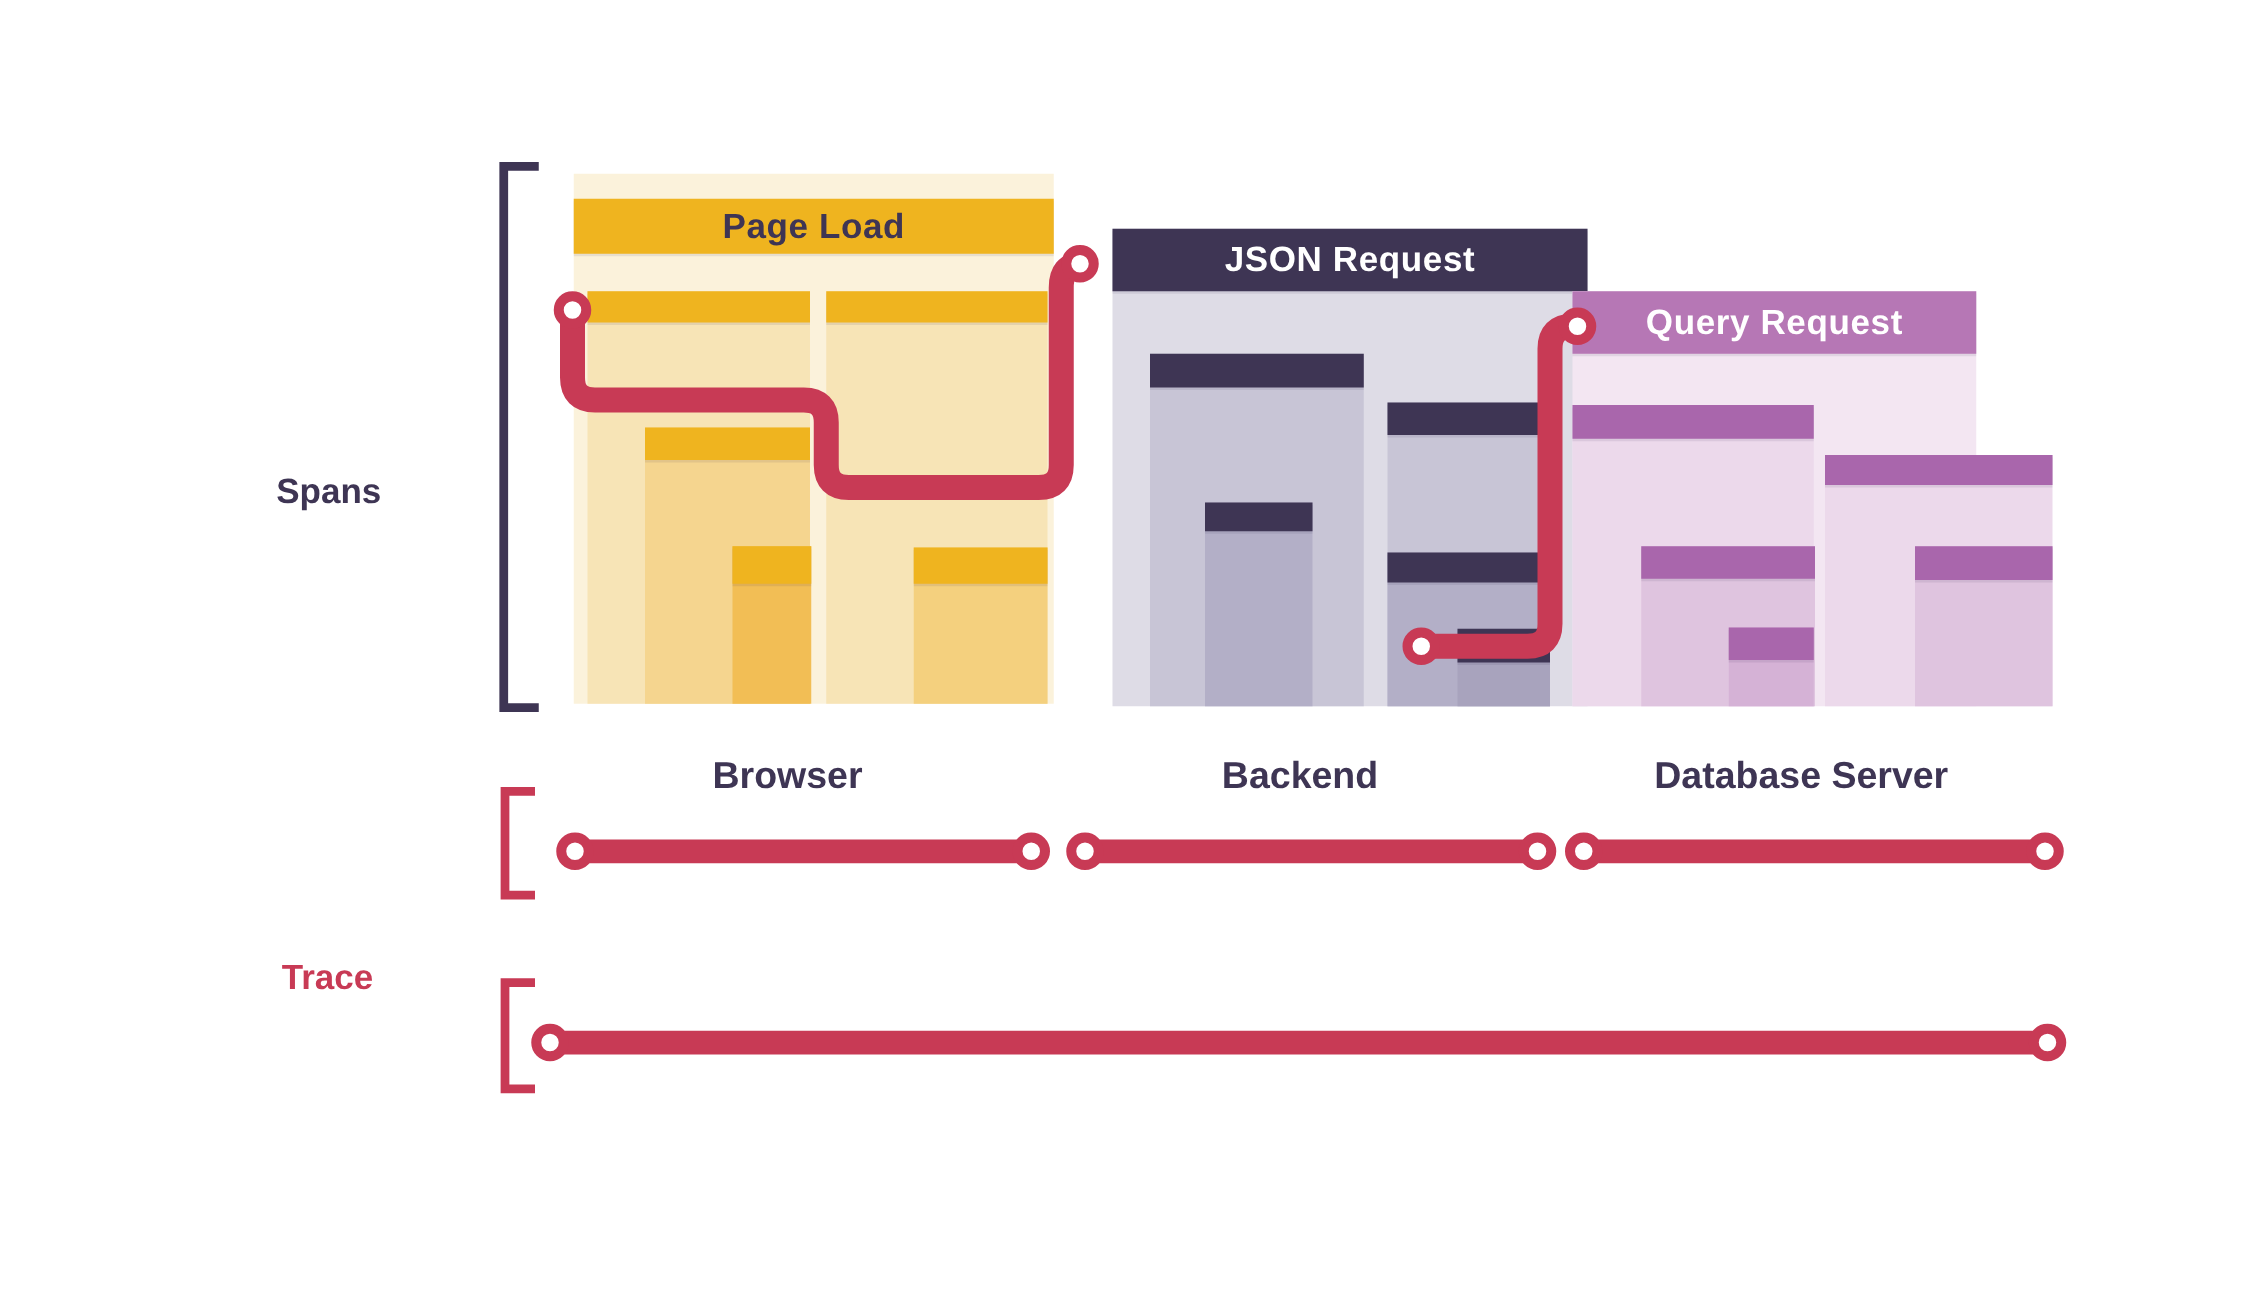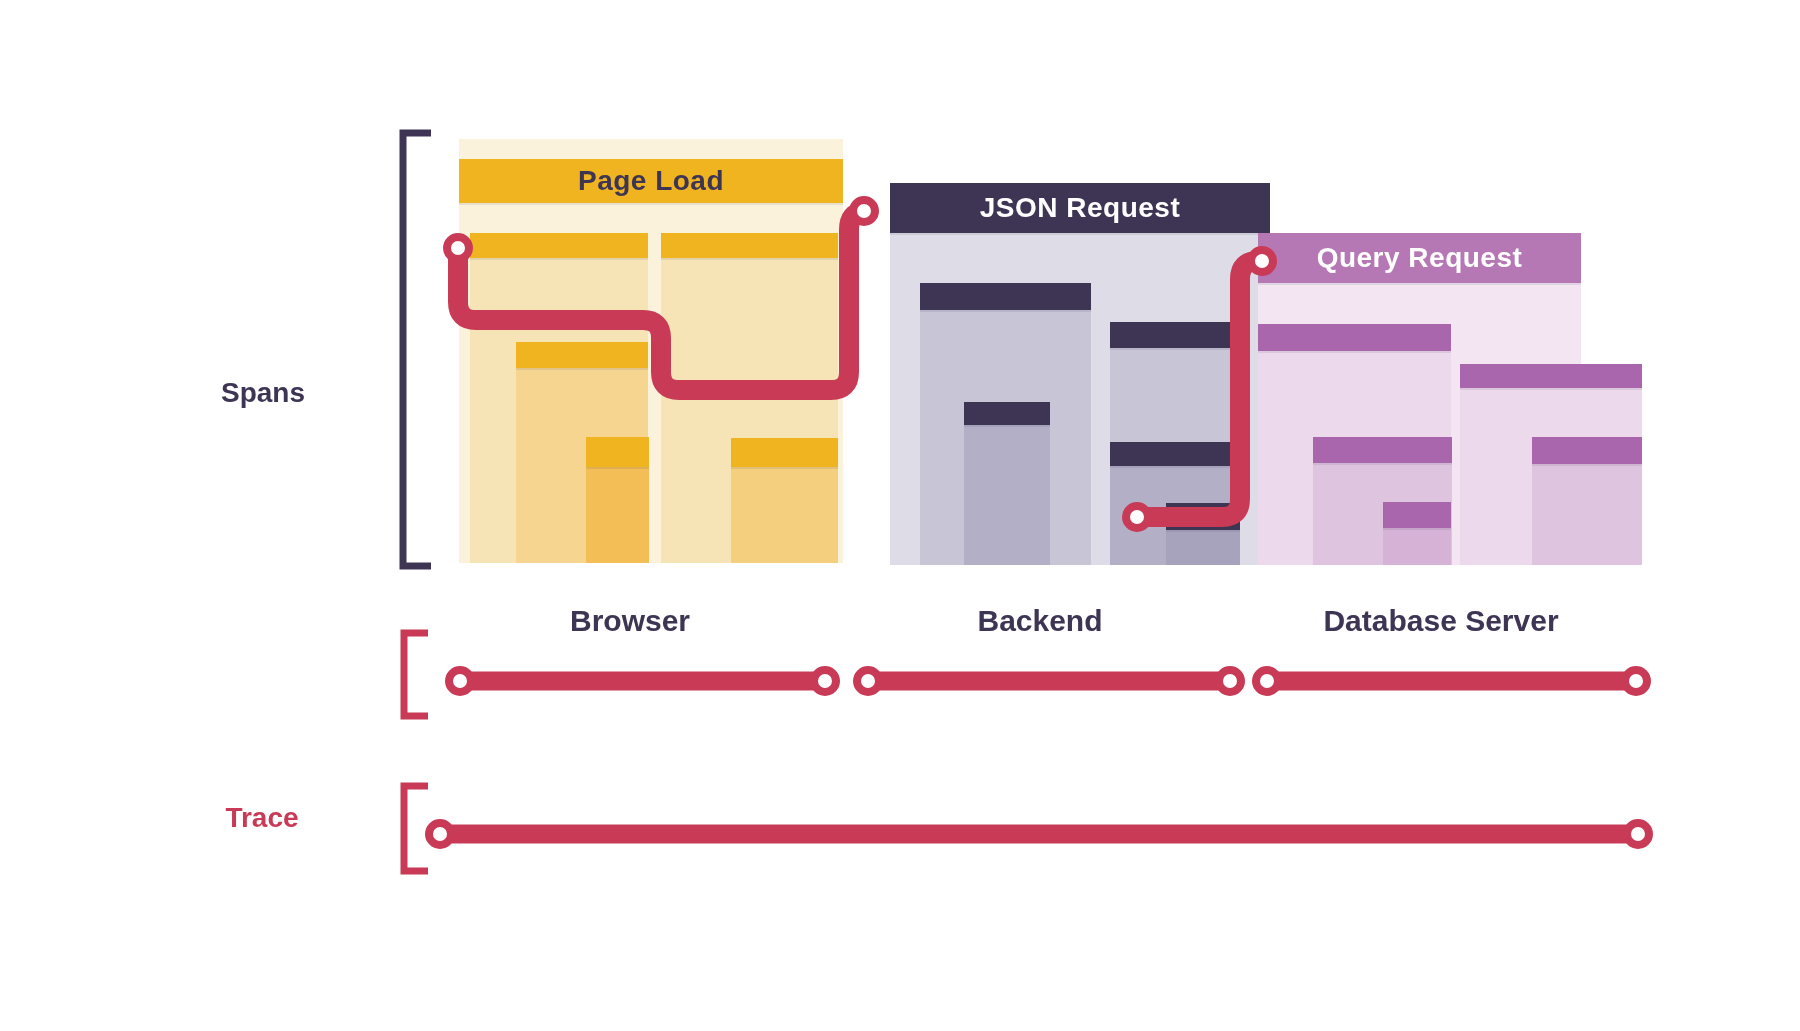--- a/index.html
+++ b/index.html
@@ -31,21 +31,21 @@
   .c-navy{color:var(--navy);margin-top:20px;}
   .c-crimson{color:var(--crimson);}
   .c-white{color:var(--white);}
 </style>
 </head>
 <body>
 
 <div class="stage">
 
   <div class="row-label c-navy" style="left:103px;top:359px;">Spans</div>
-  <div class="row-label c-crimson" style="left:102px;top:804px;">Trace</div>
+  <div class="row-label c-crimson" style="left:102px;top:768px;">Trace</div>
 
   <div class="service-label" style="left:470px;top:606px;">Browser</div>
   <div class="service-label" style="left:880px;top:606px;">Backend</div>
   <div class="service-label" style="left:1281px;top:606px;">Database Server</div>
 
   <div class="panel" style="left:459px;top:139px;width:384px;height:424px;background:var(--amber-l1);">
     <div class="panel-header c-navy" style="height:44px;background:var(--amber);">Page Load</div>
     <div class="span" style="left:11px;top:94px;width:178px;height:330px;background:var(--amber-l2);">
       <div class="span-h" style="height:25px;background:var(--amber);"></div>
     </div>

